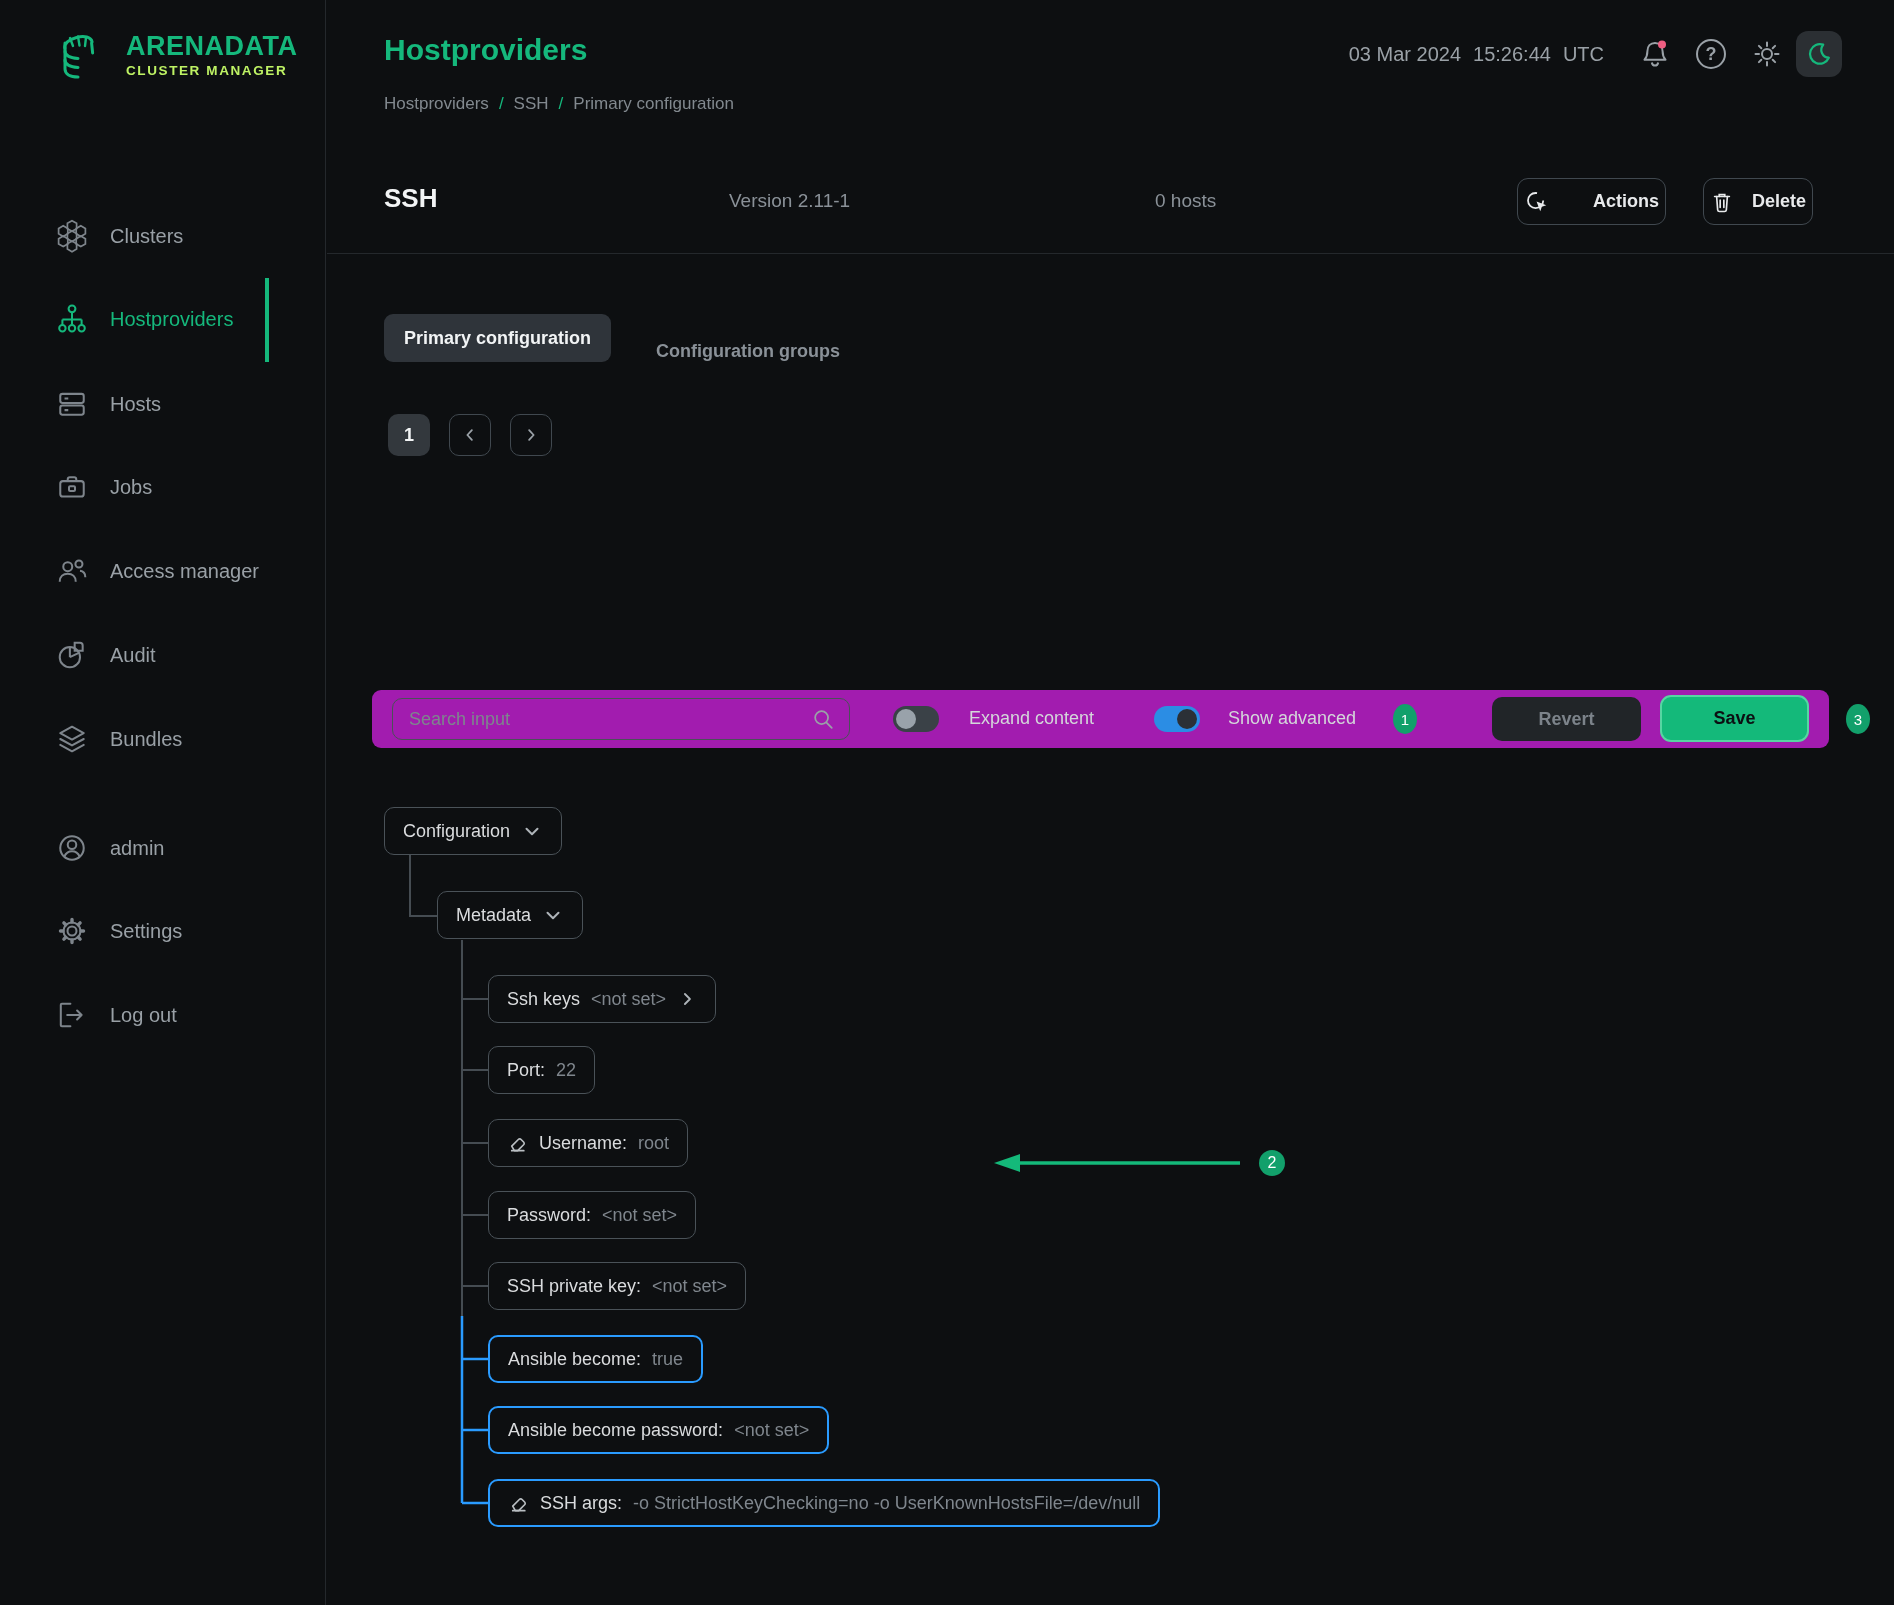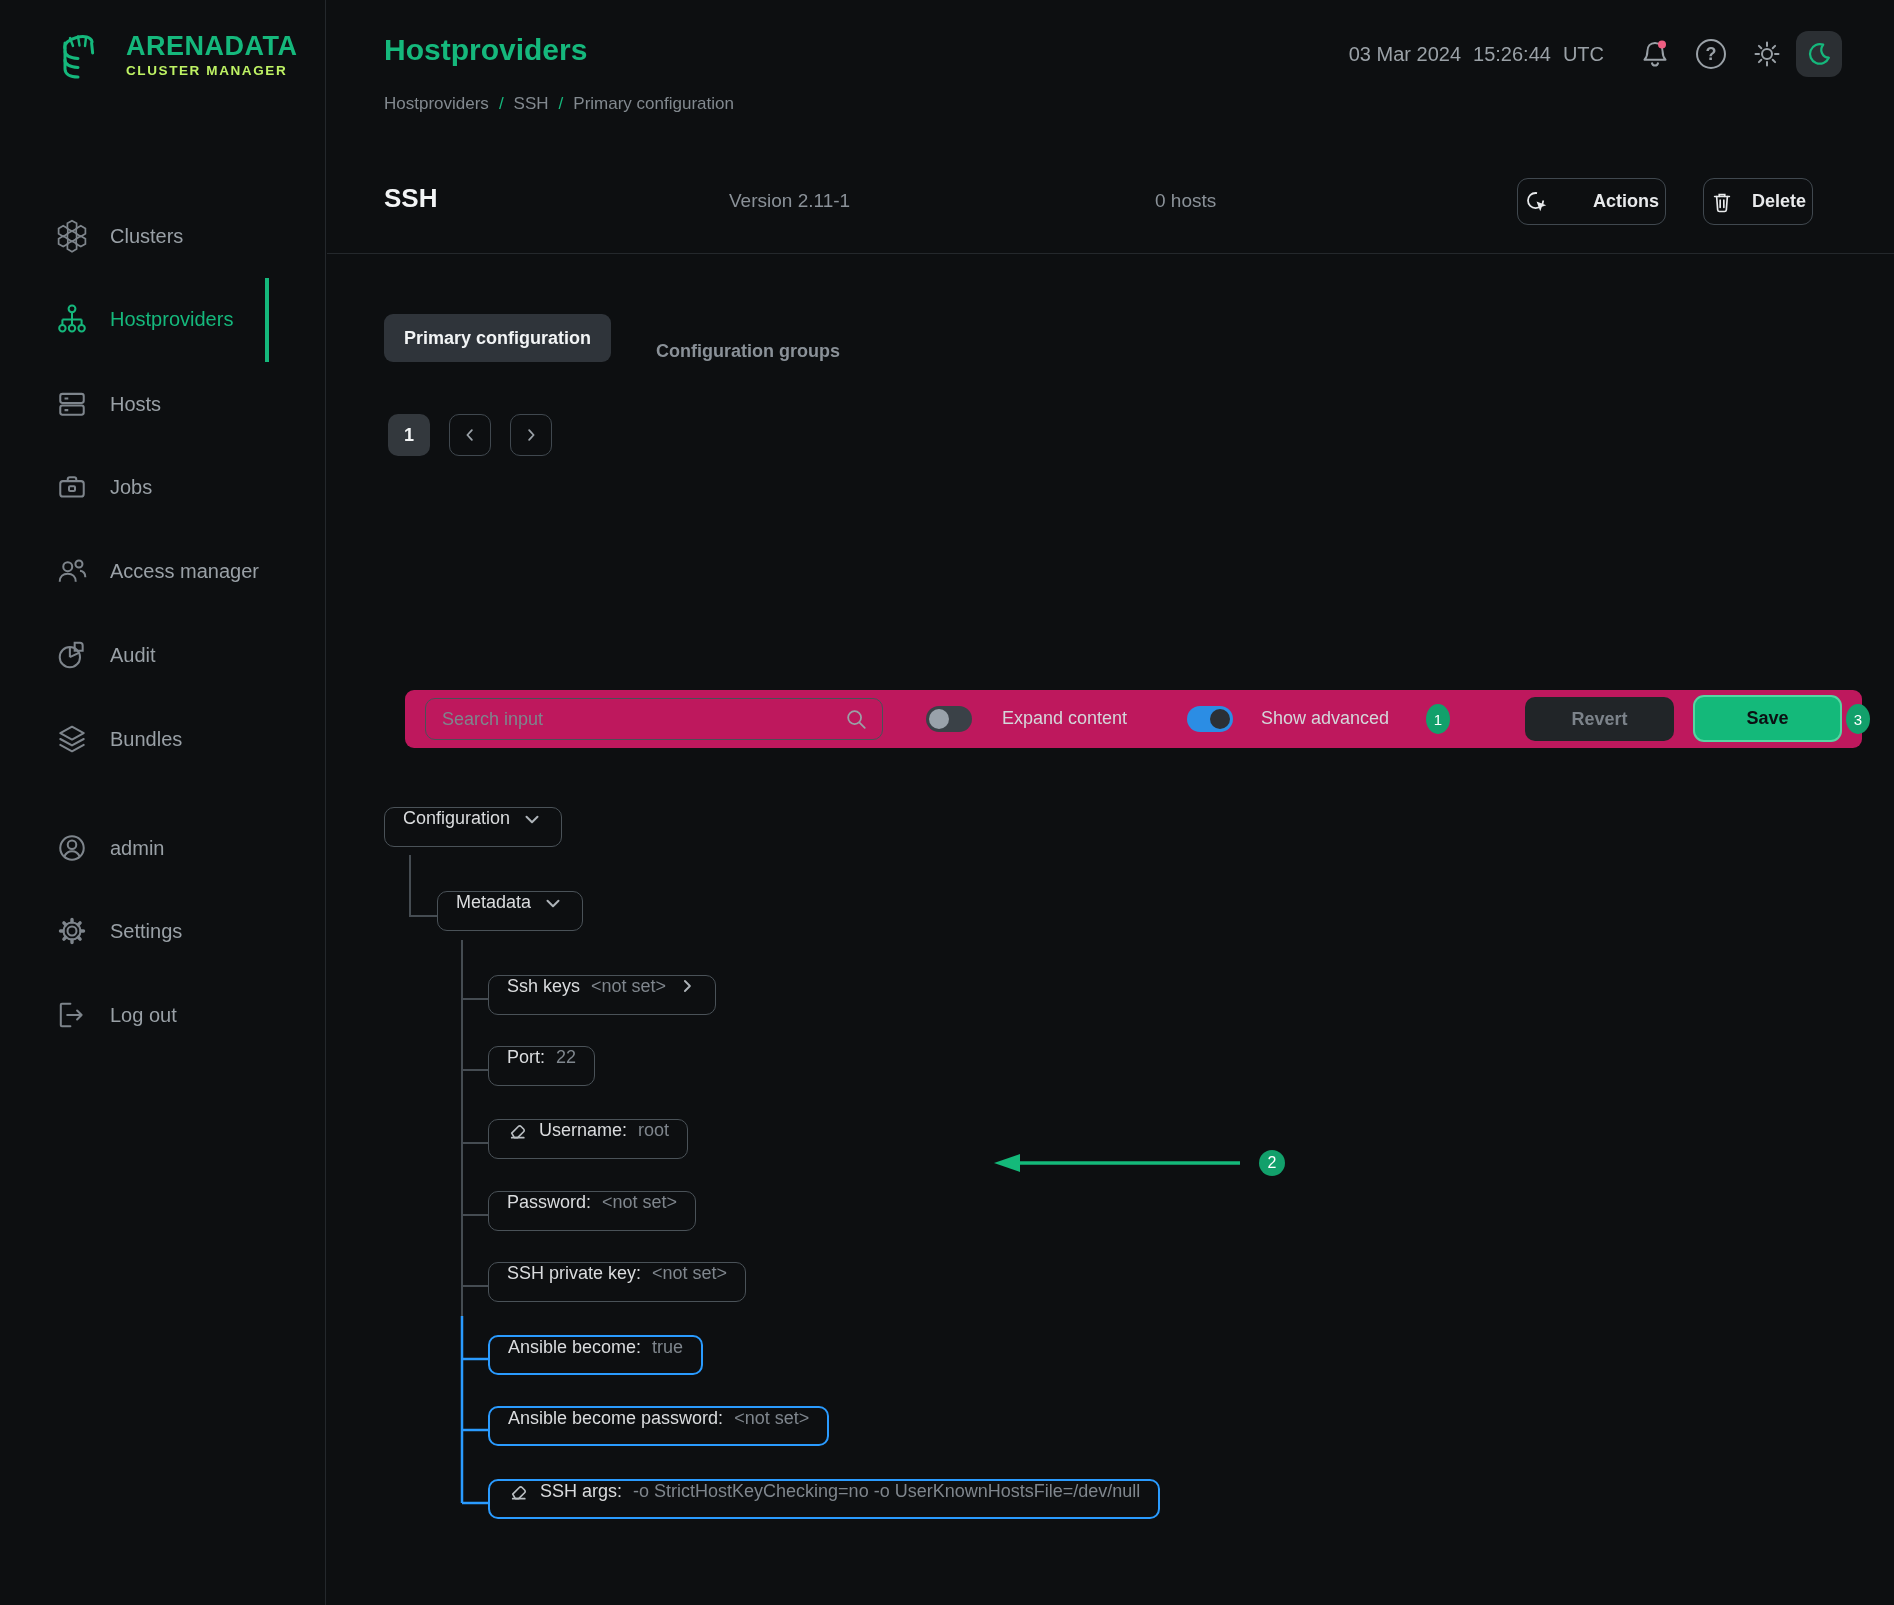--- a/index.html
+++ b/index.html
@@ -48,39 +48,39 @@
   .page-next{left:510px;border:1px solid #40484f;color:#9aa1a7;}
 
   
   .vcard{position:absolute;left:384px;top:490px;width:301px;height:144px;border:2px solid #13c287;border-radius:12px;background:#17191c;padding:20px 22px;}
   .vcard-title{font-size:20px;font-weight:bold;color:#f2f4f5;}
   .vcard-menu{position:absolute;right:16px;top:16px;width:46px;height:40px;border:1px solid #40484f;border-radius:10px;display:flex;align-items:center;justify-content:center;cursor:pointer;}
   .vcard-meta{font-size:17px;color:#82898f;margin-top:14px;}
   .vcard-desc{font-size:17px;color:#82898f;margin-top:6px;}
 
   
-  .toolbar{position:absolute;left:405px;top:690px;width:1457px;height:58px;background:#be185d;border-radius:9px;}
+  .toolbar{position:absolute;left:372px;top:690px;width:1457px;height:58px;background:#a21caf;border-radius:9px;}
   .search-box{position:absolute;left:20px;top:8px;width:458px;height:42px;border:1px solid #4a5157;border-radius:10px;display:flex;align-items:center;padding:0 14px;}
   .search-box input{flex:1;background:transparent;border:none;outline:none;font-size:18px;color:#dadcde;}
   .search-box input::placeholder{color:#7e868d;}
   .toggle{position:absolute;top:16px;width:46px;height:26px;border-radius:13px;cursor:pointer;}
   .toggle .knob{position:absolute;top:3px;width:20px;height:20px;border-radius:50%;}
   .toggle-off{left:521px;background:#3a4147;}
   .toggle-off .knob{left:3px;background:#99a2aa;}
   .toggle-on{left:782px;background:#2b8de4;}
   .toggle-on .knob{right:3px;background:#2b3036;}
   .tog-label{position:absolute;top:18px;font-size:18px;font-weight:400;color:#d4d7da;}
   .badge{border-radius:50%;background:#12a06b;color:#fff;font-size:15px;display:flex;align-items:center;justify-content:center;}
   .badge-1{position:absolute;left:1021px;top:14px;width:24px;height:30px;}
   .badge-3{position:absolute;left:1846px;top:704px;width:24px;height:30px;}
   .btn-revert{position:absolute;left:1120px;top:7px;width:149px;height:44px;background:#212528;border:none;border-radius:10px;color:#7c838a;font-size:18px;font-weight:bold;cursor:pointer;}
   .btn-save{position:absolute;left:1288px;top:5px;width:149px;height:47px;background:#14b97a;border:2px solid #56d6a2;border-radius:11px;color:#0c0f12;font-size:18px;font-weight:bold;cursor:pointer;}
 
   
-  .node{position:absolute;height:40px;border:1.5px solid #4a5258;border-radius:10px;display:flex;align-items:flex-start;gap:11px;padding:0 18px;background:#0d0f11;cursor:pointer;}
+  .node{position:absolute;height:48px;border:1.5px solid #4a5258;border-radius:10px;display:flex;align-items:center;gap:11px;padding:0 18px;background:#0d0f11;cursor:pointer;}
   .node-label{font-size:18px;color:#dadcde;white-space:nowrap;}
   .node-value{font-size:18px;color:#7f868d;white-space:nowrap;}
   .node-adv{border-color:#2a9bff;border-width:2px;}
   .node svg.chev{color:#aeb4b9;}
   .ann-badge2{position:absolute;left:1259px;top:1150px;width:26px;height:26px;font-size:16px;}
 </style>
 </head>
 <body>
 
 <div class="stage">

